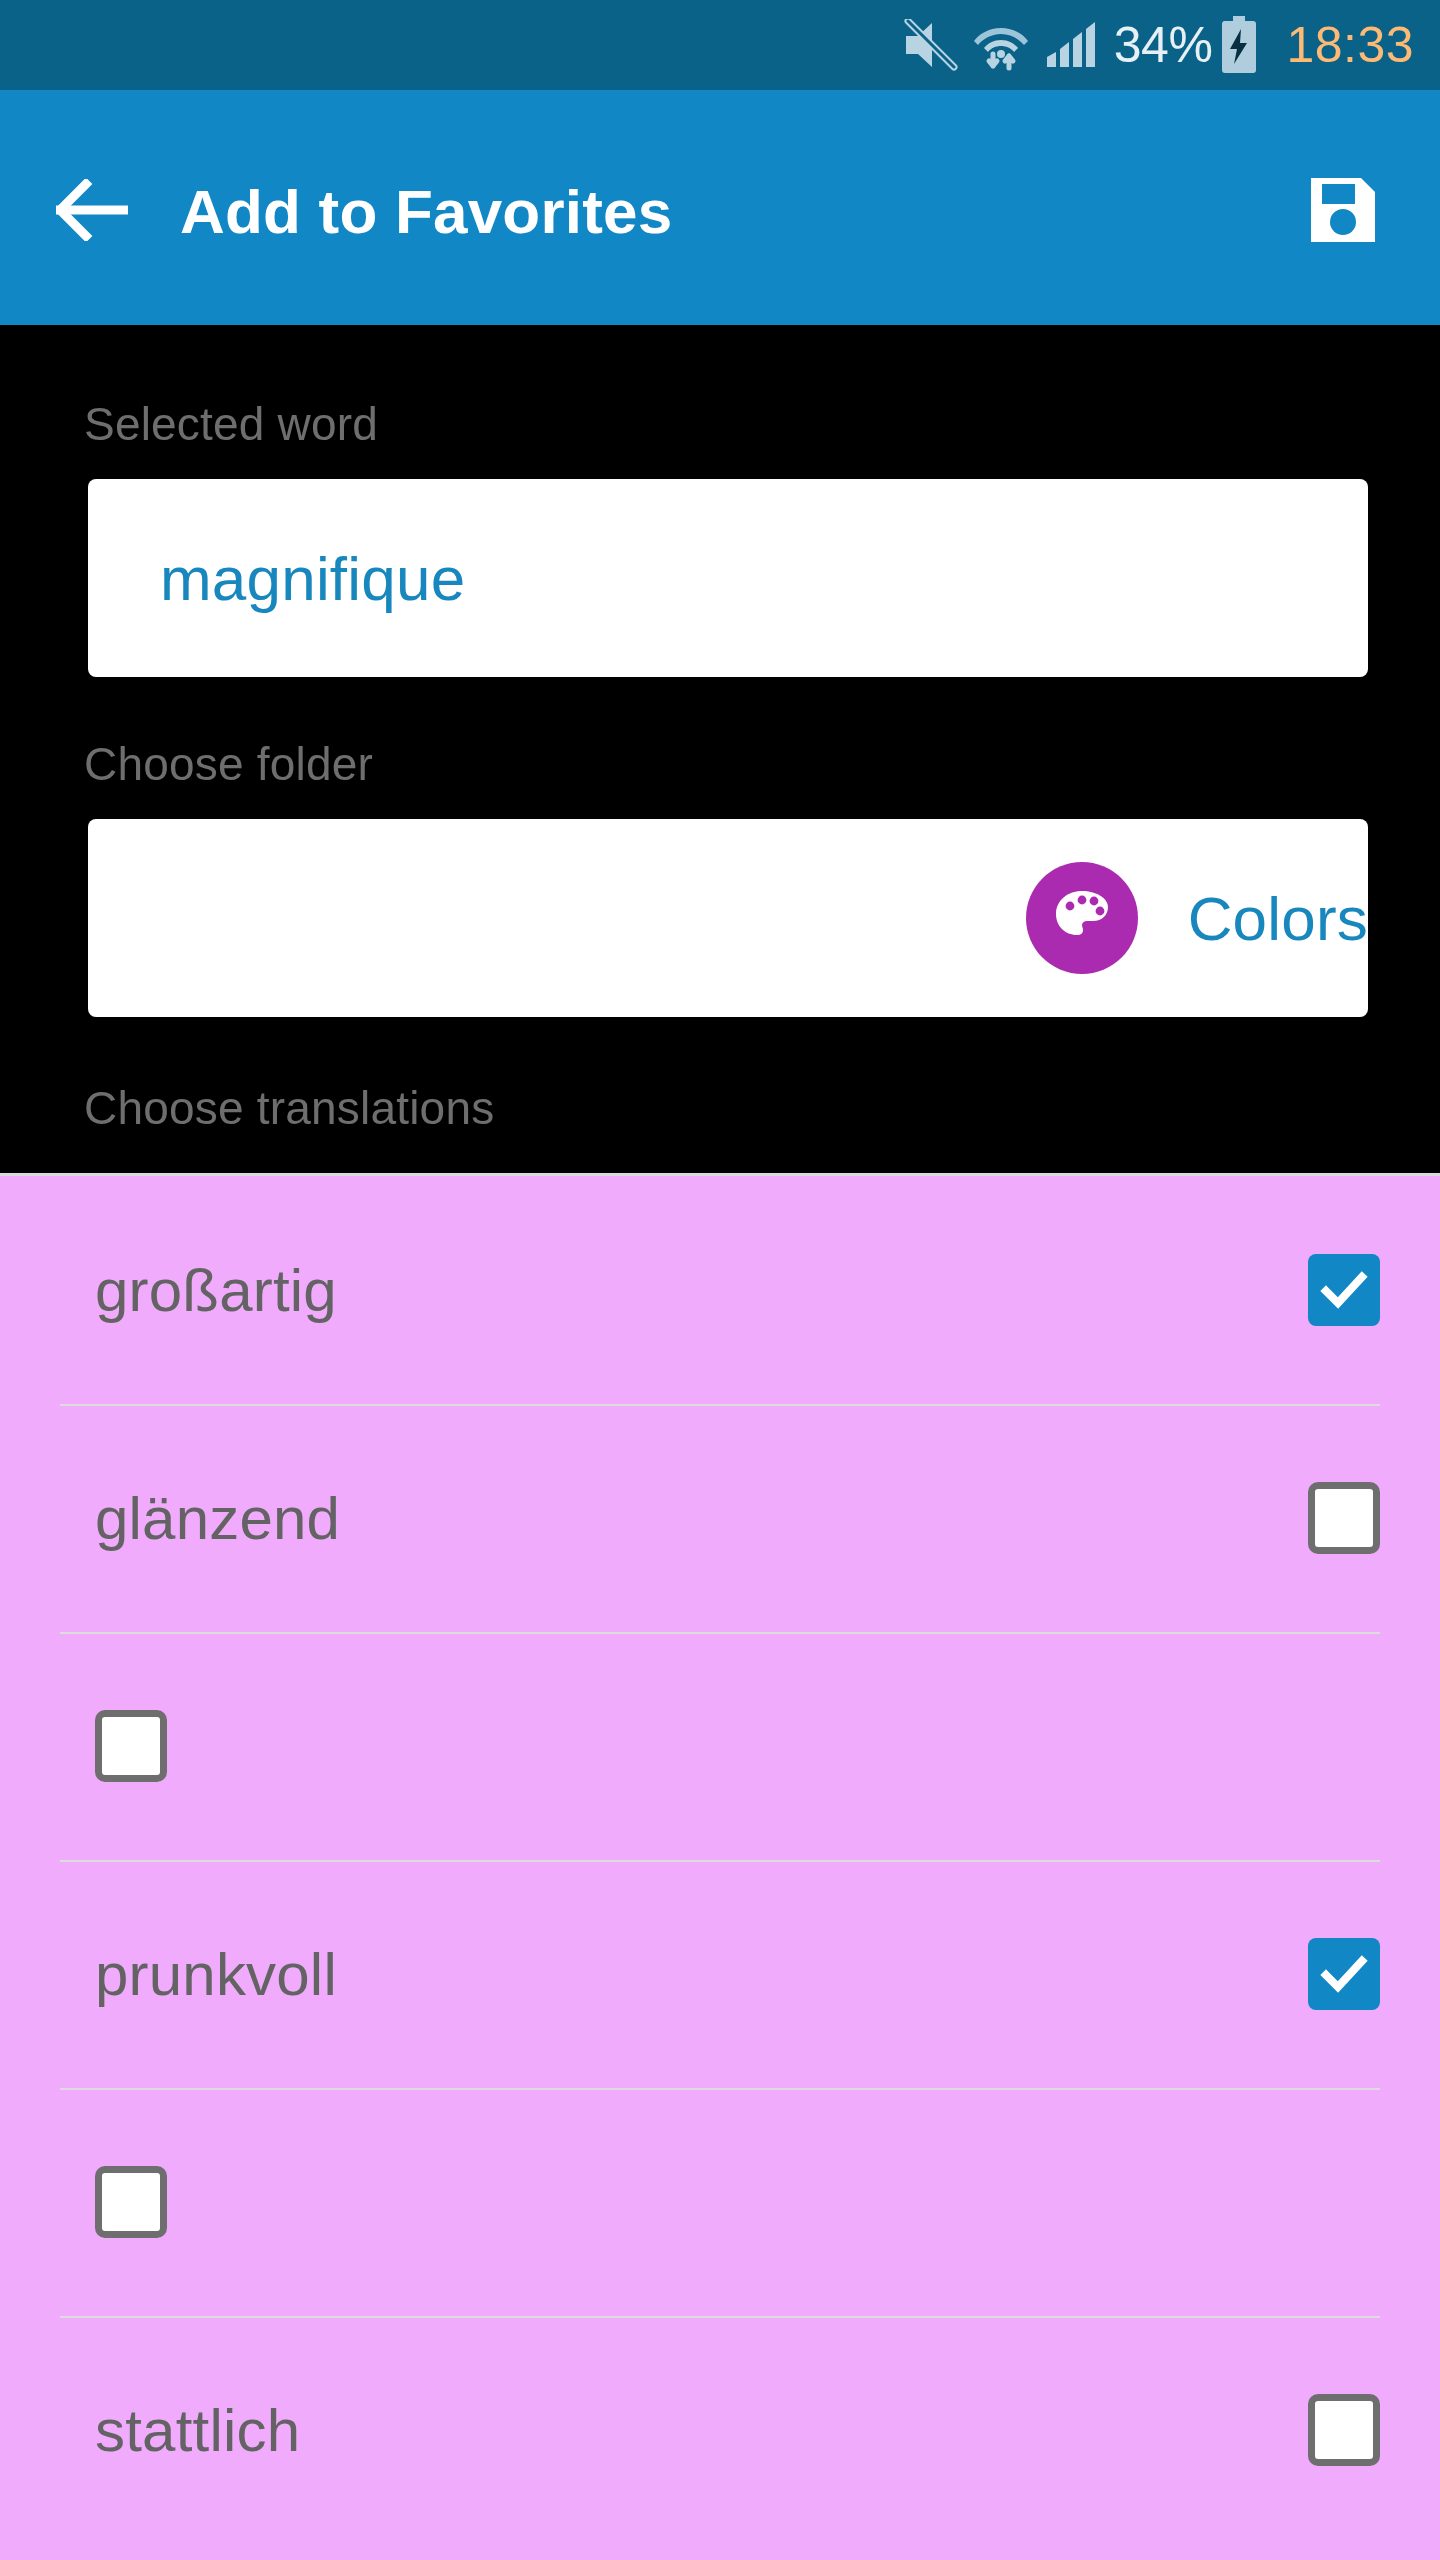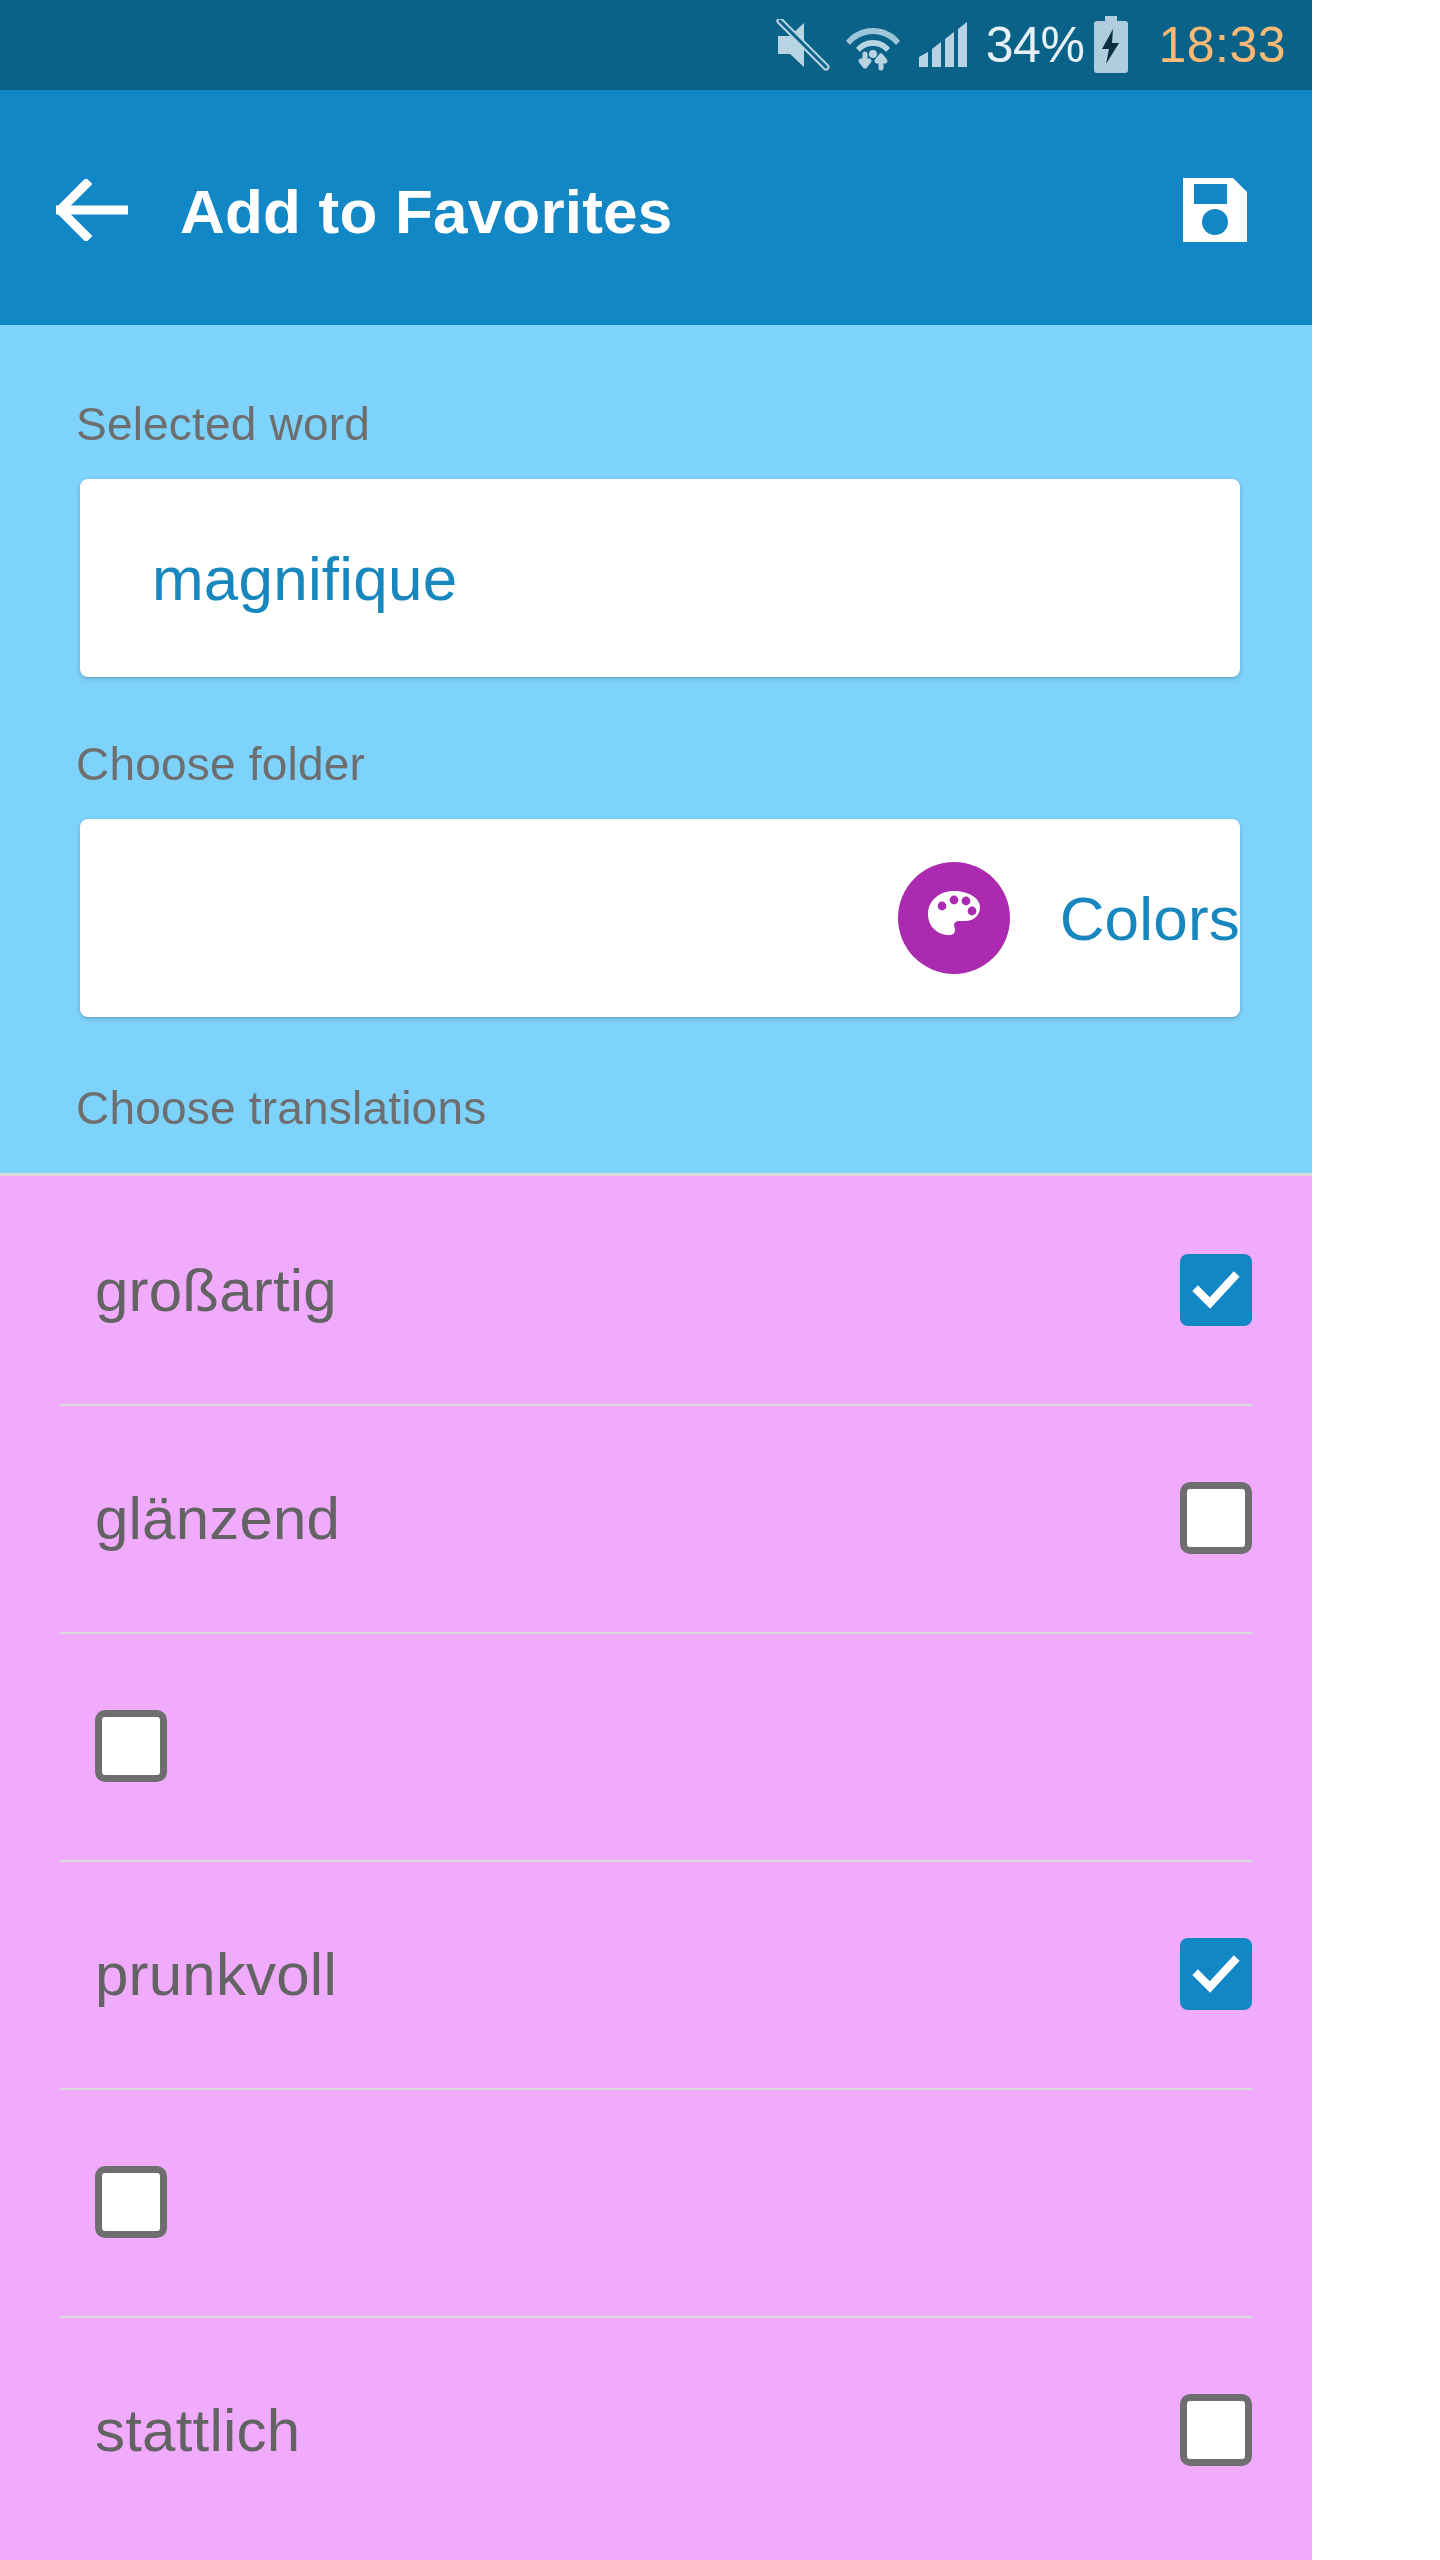--- a/index.html
+++ b/index.html
@@ -9,21 +9,21 @@
   body {
     width: 1440px;
     height: 2560px;
     background: #ffffff;
     font-family: "Liberation Sans", sans-serif;
     overflow: hidden;
     -webkit-font-smoothing: antialiased;
   }
   #app {
     position: relative;
-    width: 1312px;
+    width: 1440px;
     height: 2560px;
     overflow: hidden;
     display: flex;
     flex-direction: column;
   }
 
   
   .status-bar {
     height: 90px;
     background: #0a6288;
@@ -104,22 +104,22 @@
   
   .body-scroll {
     flex: 1;
     display: flex;
     flex-direction: column;
     overflow: hidden;
     background: #ffffff;
   }
 
   .form-area {
-    background: #7dd3fc;
-    padding: 0 0 38px 8px;
+    background: #000000;
+    padding: 0 0 38px 16px;
     flex: none;
     border-bottom: 3px solid #d8dadb;
     box-sizing: border-box;
   }
 
   .field-label {
     color: #6e6e6e;
     font-size: 46px;
     padding: 72px 0 0 68px;
     letter-spacing: 0.2px;

